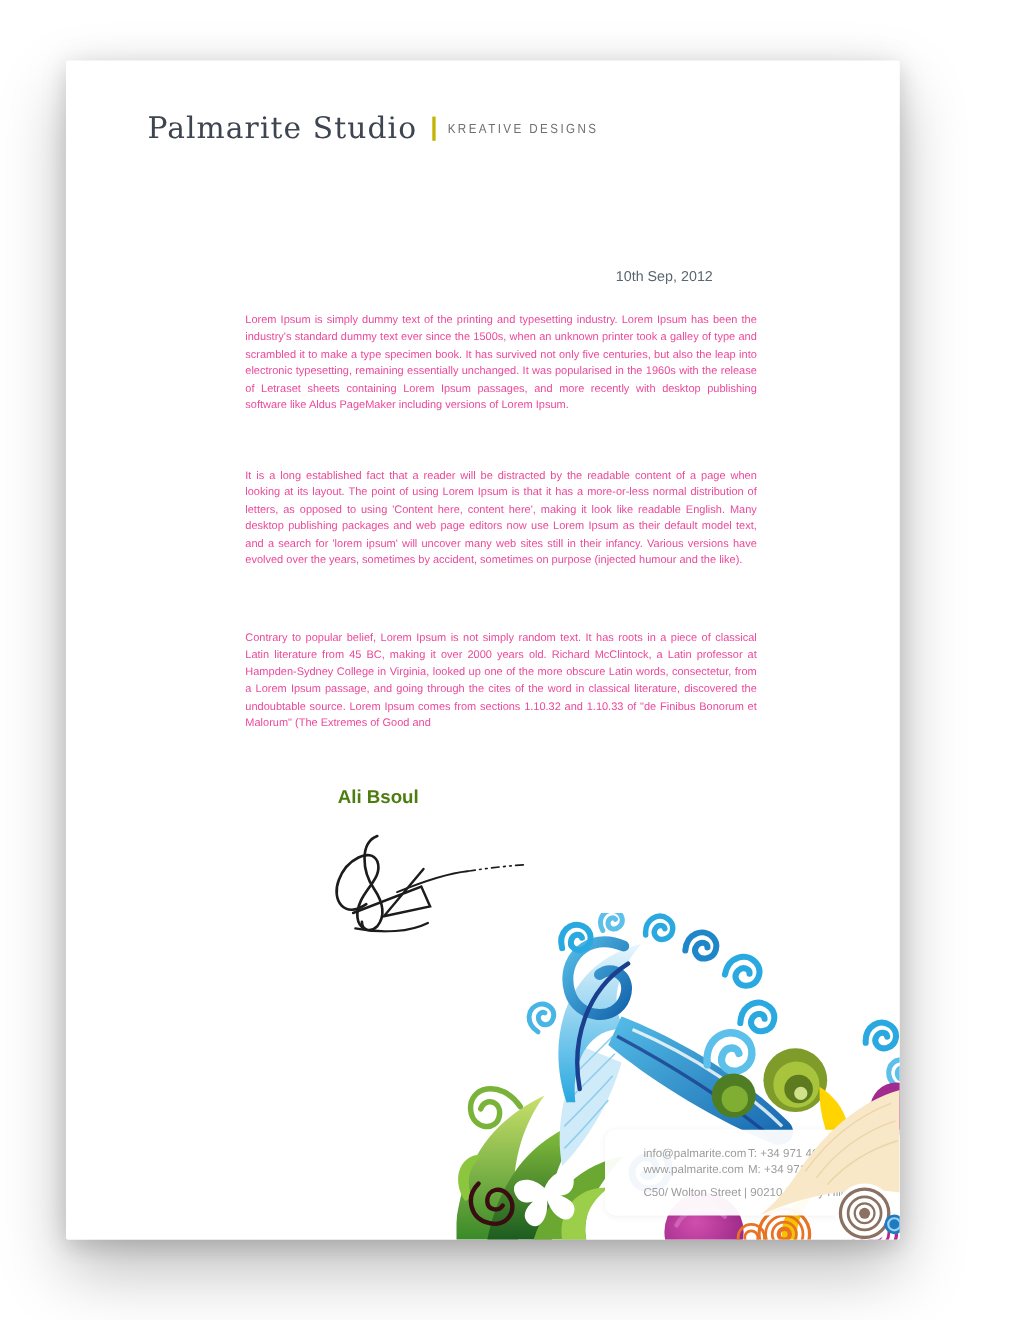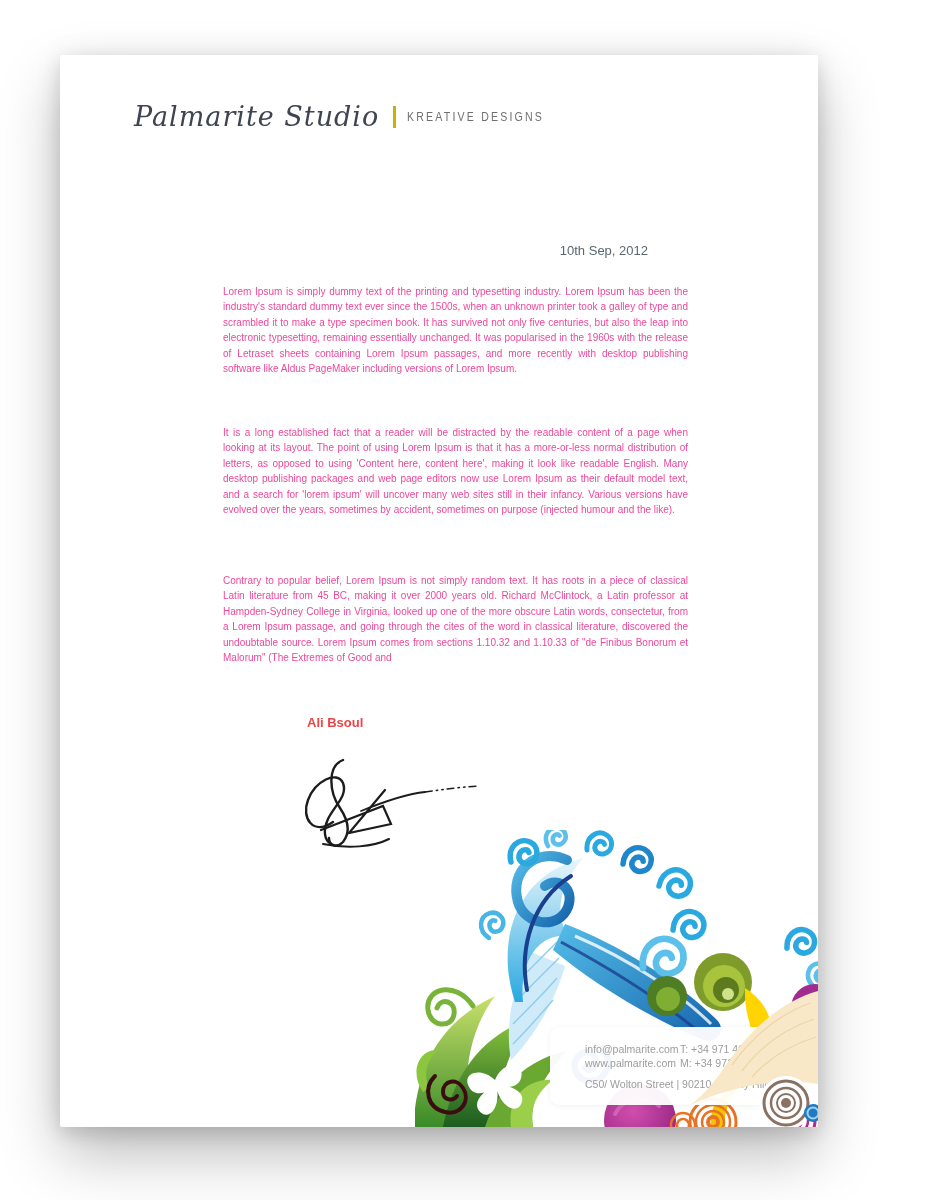--- a/index.html
+++ b/index.html
@@ -9,36 +9,36 @@
 
   
   .sheet {
     position: absolute; left: 60px; top: 55px; width: 758px; height: 1072px;
     background: #ffffff; border-radius: 2px; overflow: hidden;
     box-shadow: 0 6px 18px rgba(0,0,0,.10), 0 28px 60px rgba(0,0,0,.26), 0 0 30px rgba(0,0,0,.07);
   }
 
   
   .logo-row { position: absolute; left: 74px; top: 46px; display: flex; align-items: center; }
-  .logo-script { font-family: "DejaVu Serif", serif; font-style: italic; font-weight: 400;
+  .logo-script { font-family: "DejaVu Serif", serif; font-weight: 400;
                  font-size: 27px; color: #3e4450; letter-spacing: 1px; white-space: nowrap; }
   .logo-bar { width: 3px; height: 22px; background: #c4b400; margin: 0 11px 0 14px; }
   .logo-tagline { font-size: 12px; letter-spacing: 2.5px; color: #6f6f6f; font-weight: 500;
                   transform: scaleX(.88); transform-origin: left center; white-space: nowrap; }
 
   
   .date { position: absolute; left: 147px; top: 188px; width: 441px; text-align: right;
           font-size: 13px; color: #5b6770; }
   .para { position: absolute; left: 163px; width: 465px; font-size: 10px;
           line-height: 15.4px; color: #ec4899; text-align: justify; }
   .para-1 { top: 229px; }
   .para-2 { top: 370px; }
   .para-3 { top: 518px; }
-  .signer-name { position: absolute; left: 247px; top: 660px; font-size: 13px;
-                 font-weight: bold; color: #ef4444; }
+  .signer-name { position: absolute; left: 247px; top: 660px; font-size: 17px;
+                 font-weight: bold; color: #4d7c0f; }
   .signature-svg { position: absolute; left: 233px; top: 693px; }
 
   
   .deco-main { position: absolute; left: 355px; top: 775px; width: 403px; height: 297px; z-index: 1; }
   .deco-top  { position: absolute; left: 610px; top: 930px; width: 148px; height: 142px; z-index: 3; }
 
   
   .contact-card { position: absolute; left: 490px; top: 972px; width: 268px; height: 78px;
                   background: rgba(255,255,255,.95); border-radius: 10px 0 0 10px; z-index: 2;
                   box-shadow: 0 1px 6px rgba(0,0,0,.06); padding: 15px 0 0 35px; }

